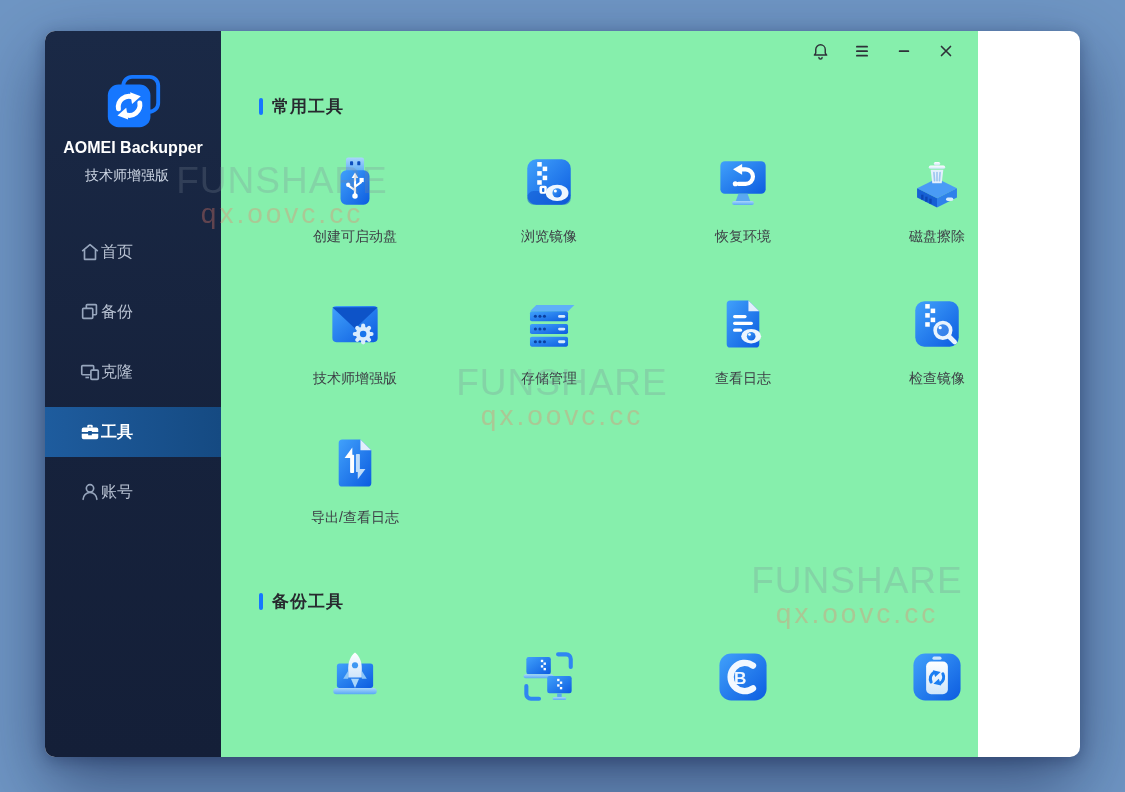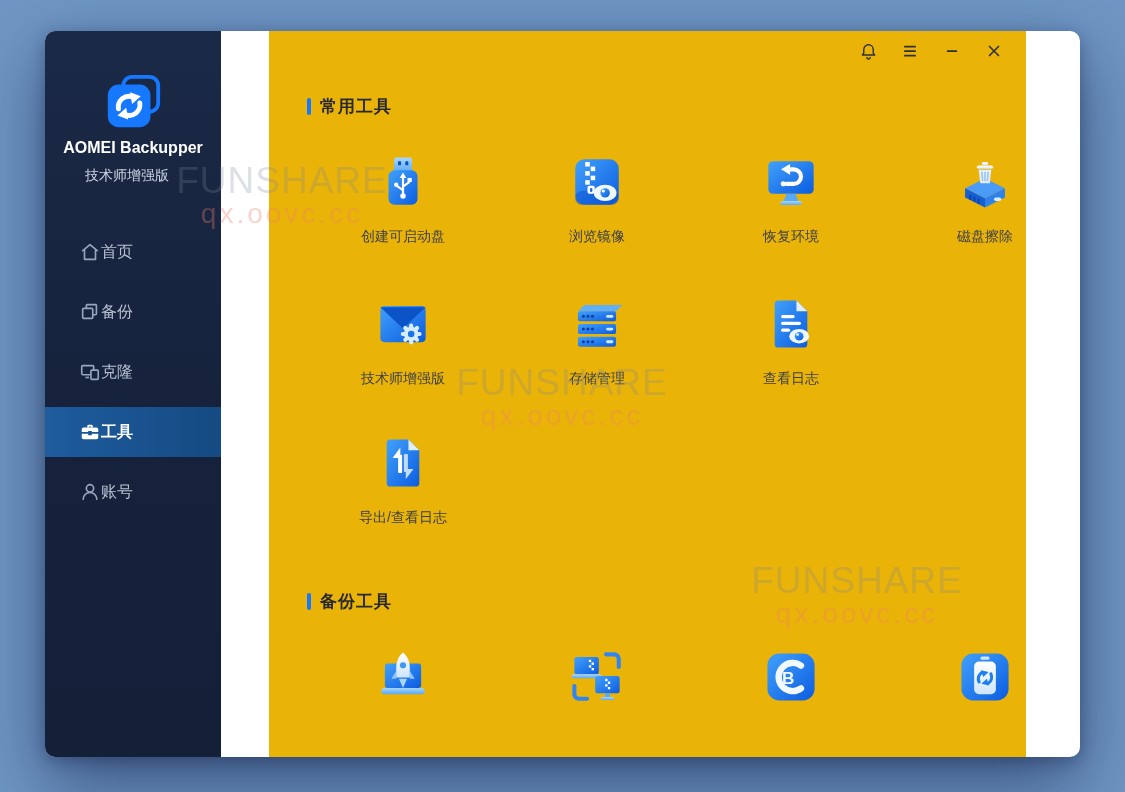--- a/index.html
+++ b/index.html
@@ -32,21 +32,21 @@
     height:60px;display:flex;align-items:center;padding-left:34px;cursor:pointer;
     color:#b7c1d1;font-size:16px;
   }
   .menu-item .mi-ic{width:22px;height:22px;flex:0 0 22px;display:flex;align-items:center;justify-content:center;}
   .menu-item.selected{
     height:50px;margin:5px 0;
     background:linear-gradient(90deg,#1e5c9e 0%,#154a82 100%);
     color:#ffffff;font-weight:bold;
   }
   
-  .main{position:absolute;left:176px;top:0;width:757px;height:726px;background:#eab308;z-index:2;margin-left:48px;}
+  .main{position:absolute;left:176px;top:0;width:757px;height:726px;background:#86efac;z-index:2;}
   .controls{position:absolute;right:18px;top:6px;display:flex;align-items:center;gap:14px;z-index:20;}
   .ctrl-btn{width:28px;height:28px;display:flex;align-items:center;justify-content:center;cursor:pointer;border-radius:4px;}
   .section-header{position:absolute;left:38px;display:flex;align-items:center;gap:9px;z-index:10;}
   .section-bar{width:4px;height:17px;background:#1677ff;border-radius:2px;}
   .section-title{font-size:17px;font-weight:bold;color:#27292e;letter-spacing:1px;}
   .cell{
     position:absolute;width:194px;display:flex;flex-direction:column;align-items:center;
     cursor:pointer;z-index:10;
   }
   .tool-ic{width:58px;height:58px;}
@@ -305,20 +305,36 @@
         <rect x="21" y="22" width="15" height="3.6" rx="1.8" fill="#ffffff"></rect>
         <rect x="21" y="29.5" width="22" height="3.6" rx="1.8" fill="#ffffff"></rect>
         <rect x="21" y="37" width="10" height="3.6" rx="1.8" fill="#ffffff"></rect>
         <ellipse cx="41" cy="45.5" rx="11" ry="8" fill="#eef6fe"></ellipse>
         <circle cx="41" cy="45.5" r="4.8" fill="url(#gB)"></circle>
         <circle cx="39.2" cy="43.6" r="1.5" fill="#ffffff"></circle>
       </svg>
       <div class="tool-label">查看日志</div>
     </div>
 
+    <div class="cell" style="left:619px;top:264px;">
+      <svg class="tool-ic" viewBox="0 0 64 64">
+        <rect x="8" y="7" width="48" height="50" rx="10" fill="url(#gB)"></rect>
+        <g fill="#ffffff">
+          <rect x="19" y="10" width="5" height="5"></rect>
+            <rect x="25" y="15" width="5" height="5"></rect>
+          <rect x="19" y="20" width="5" height="5"></rect>
+            <rect x="25" y="25" width="5" height="5"></rect>
+          <rect x="19" y="30" width="5" height="5"></rect>
+        </g>
+        <circle cx="38.5" cy="39" r="8.6" fill="rgba(255,255,255,0.12)" stroke="#eaf4fe" stroke-width="4"></circle>
+        <circle cx="35.5" cy="36" r="1.8" fill="#ffffff"></circle>
+        <path d="M45,45.5 L51.5,52" stroke="#eaf4fe" stroke-width="5.2" stroke-linecap="round"></path>
+      </svg>
+      <div class="tool-label">检查镜像</div>
+    </div>
 
     <div class="cell" style="left:37px;top:403px;">
       <svg class="tool-ic" viewBox="0 0 64 64">
         <path d="M18,6 h20 l12,12 v36 a4,4 0 0 1 -4,4 h-28 a4,4 0 0 1 -4,-4 v-44 a4,4 0 0 1 4,-4 z" fill="url(#gB)"></path>
         <polygon points="38,6 50,18 38,18" fill="#e1eefb"></polygon>
         <g fill="#ffffff">
             <rect x="26.6" y="23" width="4.4" height="20" rx="1"></rect>
             <polygon points="29,15 20.5,26.5 29,26.5"></polygon>
           </g>
         <g fill="#bfdcf9">

